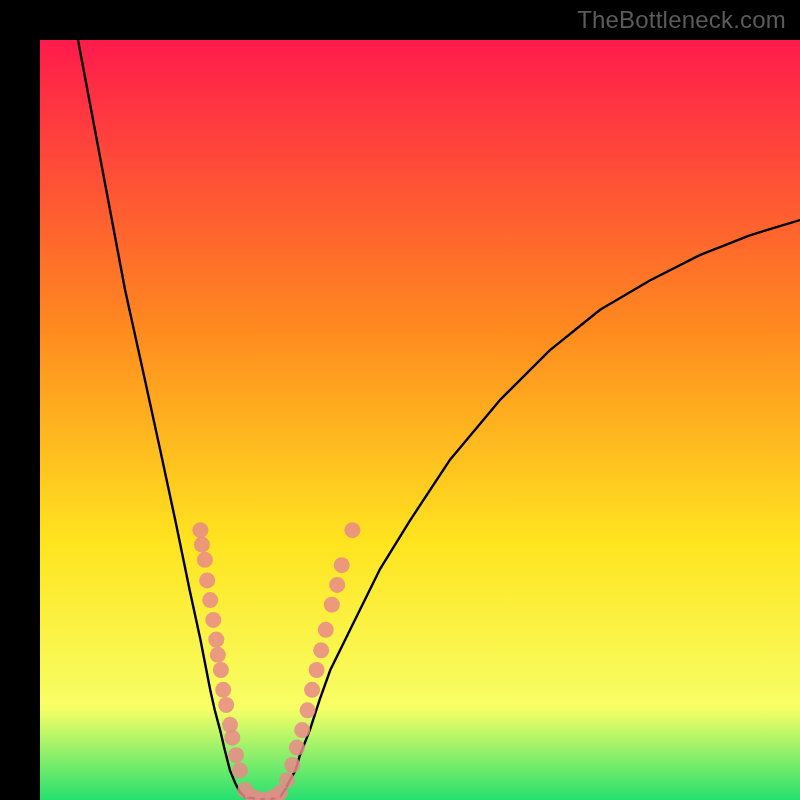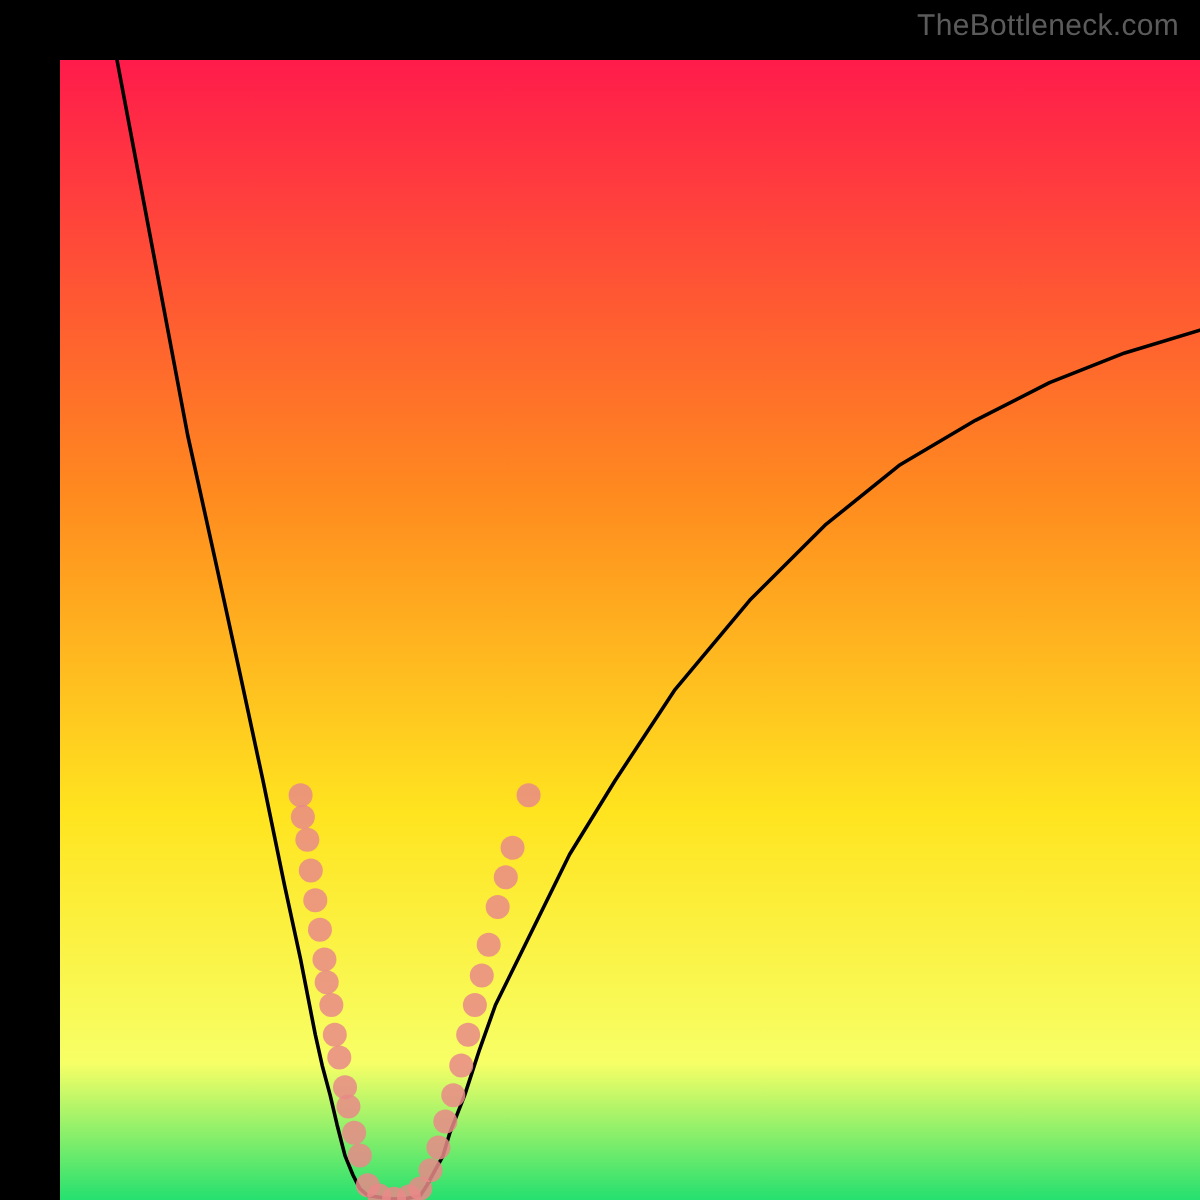--- a/index.html
+++ b/index.html
@@ -14,21 +14,21 @@
   .frame {
     position: relative;
     width: 800px;
     height: 800px;
     background: #000;
   }
   .watermark {
     position: absolute;
     top: 6px;
     right: 14px;
-    font-size: 20px;
+    font-size: 24px;
     font-weight: 500;
     color: #5b5b5b;
     letter-spacing: 0.2px;
     pointer-events: none;
   }
   .plot {
     position: absolute;
     left: 40px;
     top: 40px;
     width: 760px;

